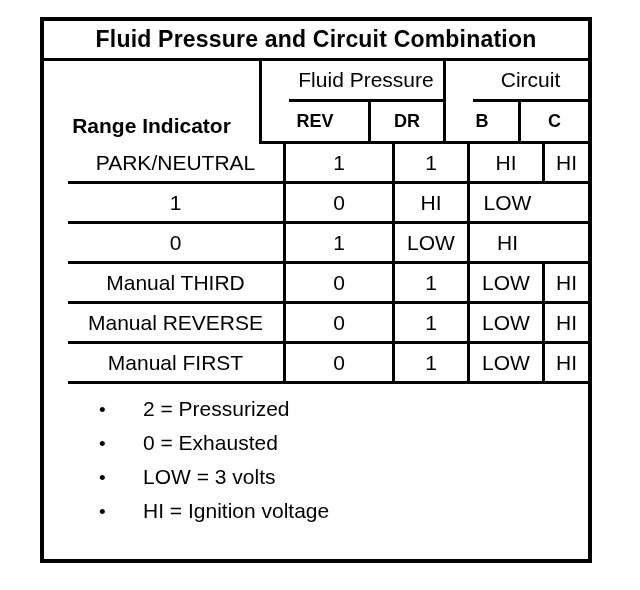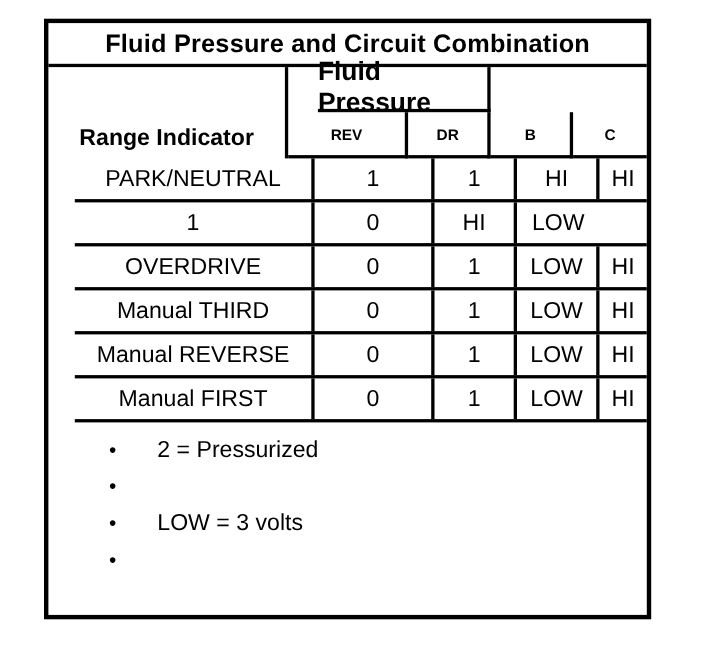--- a/index.html
+++ b/index.html
@@ -31,28 +31,28 @@
     flex:0 0 83px;
   }
   .hdr-range {
     grid-row:1/3; grid-column:1;
     border-right:3px solid #000;
     display:flex; align-items:flex-end; justify-content:center;
     padding-bottom:6px; font-weight:bold; font-size:21px;
   }
   .group {
     display:flex; align-items:center; justify-content:center;
-    font-weight:bold; font-size:24px;
+    font-weight:normal; font-size:21px;
     border-right:3px solid #000; border-bottom:3px solid #000;margin-left:27px;
   }
   .group-fluid { grid-column:2/4; grid-row:1; }
   .group-circuit { grid-column:4/6; grid-row:1; border-right:none; }
   .sub {
     display:flex; align-items:center; justify-content:center;
-    font-weight:bold; font-size:14px;
+    font-weight:bold; font-size:18px;
     border-right:3px solid #000; border-bottom:3px solid #000;
     grid-row:2;
   }
   .sub:last-child { border-right:none; }
 
   .trow {
     display:grid;
     grid-template-columns:218px 109px 75px 75px 1fr;
     flex:0 0 40px; height:40px;
     border-bottom:3px solid #000;
@@ -79,20 +79,21 @@
 <body>
 
 <div class="page">
   <div class="ftable">
 
     <div class="title-row">Fluid Pressure and Circuit Combination</div>
 
     <div class="hdr">
       <div class="hdr-range">Range Indicator</div>
       <div class="group group-fluid">Fluid Pressure</div>
+      <div class="group group-circuit">Circuit</div>
       <div class="sub">REV</div>
       <div class="sub">DR</div>
       <div class="sub">B</div>
       <div class="sub">C</div>
     </div>
 
     <div class="trow">
       <div class="cell">PARK/NEUTRAL</div>
       <div class="cell">1</div>
       <div class="cell">1</div>
@@ -101,21 +102,20 @@
     </div>
 
     <div class="trow">
       <div class="cell">1</div>
       <div class="cell">0</div>
       <div class="cell">HI</div>
       <div class="cell">LOW</div>
     </div>
 
     <div class="trow">
-      <div class="cell">OVERDRIVE</div>
       <div class="cell">0</div>
       <div class="cell">1</div>
       <div class="cell">LOW</div>
       <div class="cell">HI</div>
     </div>
 
     <div class="trow">
       <div class="cell">Manual THIRD</div>
       <div class="cell">0</div>
       <div class="cell">1</div>
@@ -139,24 +139,26 @@
       <div class="cell">HI</div>
     </div>
 
     <div class="notes">
       <div class="note">
         <span class="bullet">•</span>
         <span>2 = Pressurized</span>
       </div>
       <div class="note">
         <span class="bullet">•</span>
+        <span>0 = Exhausted</span>
       </div>
       <div class="note">
         <span class="bullet">•</span>
         <span>LOW = 3 volts</span>
       </div>
       <div class="note">
         <span class="bullet">•</span>
+        <span>HI = Ignition voltage</span>
       </div>
     </div>
 
   </div>
 </div>
 
 </body></html>

